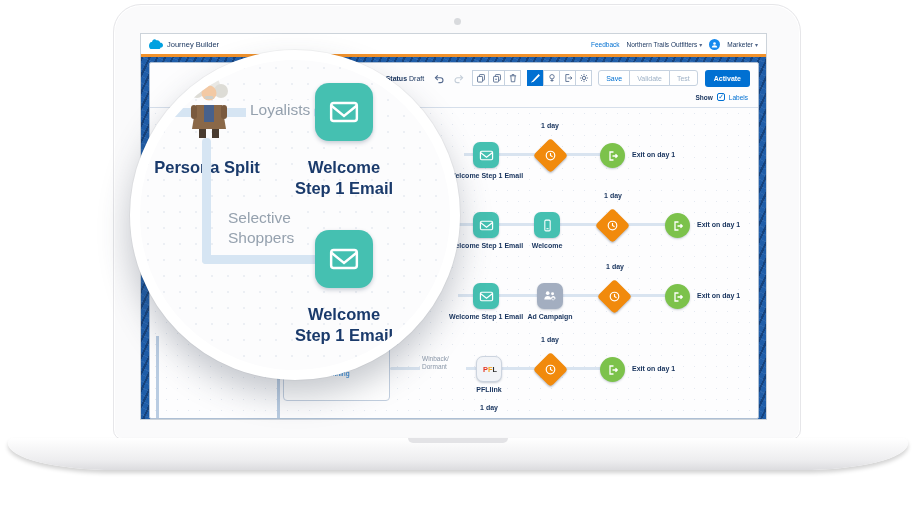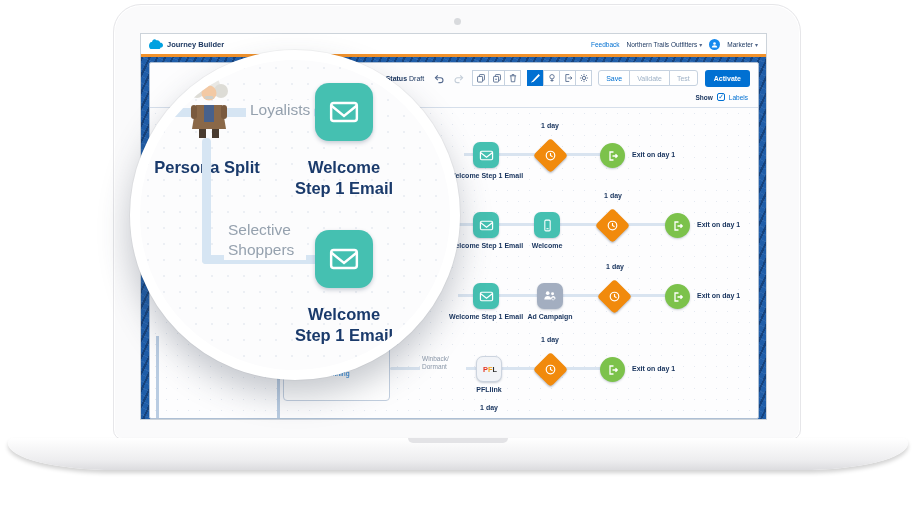--- a/index.html
+++ b/index.html
@@ -18,21 +18,21 @@
     box-shadow:0 3px 4px rgba(0,0,0,0.18); }
   .base-notch { left:408px; top:438px; width:100px; height:5px; background:#e3e3e6; border-radius:0 0 8px 8px; }
 
   
   .screen { left:140px; top:33px; width:627px; height:387px; background:#fff;
     border:1px solid #ccd3da; overflow:hidden; z-index:2; }
 
   .navbar { left:0; top:0; width:100%; height:20px; background:#fff; display:flex;
     align-items:center; justify-content:space-between; padding:0 8px; }
   .nav-left { display:flex; align-items:center; gap:4px; }
-  .app-title { font-size:7.5px; color:#16325c; font-weight:bold; }
+  .app-title { font-size:7.5px; color:#16325c; font-weight:normal; }
   .nav-right { display:flex; align-items:center; gap:7px; }
   .nav-link { font-size:6.5px; color:#0070d2; }
   .nav-org, .nav-user { font-size:6.5px; color:#16325c; }
   .caret::after { content:"▾"; font-size:6px; color:#54698d; margin-left:2px; }
   .avatar { width:11px; height:11px; border-radius:50%; background:#1589ee; display:flex;
     align-items:center; justify-content:center; }
 
   .orange-bar { left:0; top:20px; width:100%; height:3px; background:#f2922b; }
   .banner { left:0; top:23px; width:100%; height:364px; background-color:#1f5da8;
     background-image:repeating-linear-gradient(115deg, rgba(8,34,74,.45) 0 2px, transparent 2px 7px),
@@ -364,21 +364,21 @@
         <rect x="4" y="7" width="20" height="14" rx="2"></rect>
         <path d="M4 9l10 8 10-8"></path>
       </svg>
   </div>
   <div class="abs mag-label" style="left:12px; top:97px; width:110px;">Persona Split</div>
   <div class="abs mag-label" style="left:148px; top:97px; width:112px;">Welcome Step 1 Email</div>
 
   <div class="abs mag-line-v" style="left:62px; top:78px; height:126px;"></div>
 
   <div class="abs mag-line-h" style="left:62px; top:195px; width:116px;"></div>
-  <div class="abs mag-persona" style="left:84px; top:160px; width:82px;">Selective Shoppers</div>
+  <div class="abs mag-persona" style="left:84px; top:148px; width:82px;">Selective Shoppers</div>
   <div class="abs mag-node" style="left:175px; top:170px;">
     <svg width="36" height="36" viewBox="0 0 28 28" fill="none" stroke="#fff" stroke-width="1.9">
         <rect x="4" y="7" width="20" height="14" rx="2"></rect>
         <path d="M4 9l10 8 10-8"></path>
       </svg>
   </div>
   <div class="abs mag-label" style="left:148px; top:244px; width:112px;">Welcome Step 1 Email</div>
 </div>
 
 <div class="abs laptop-base"></div>

